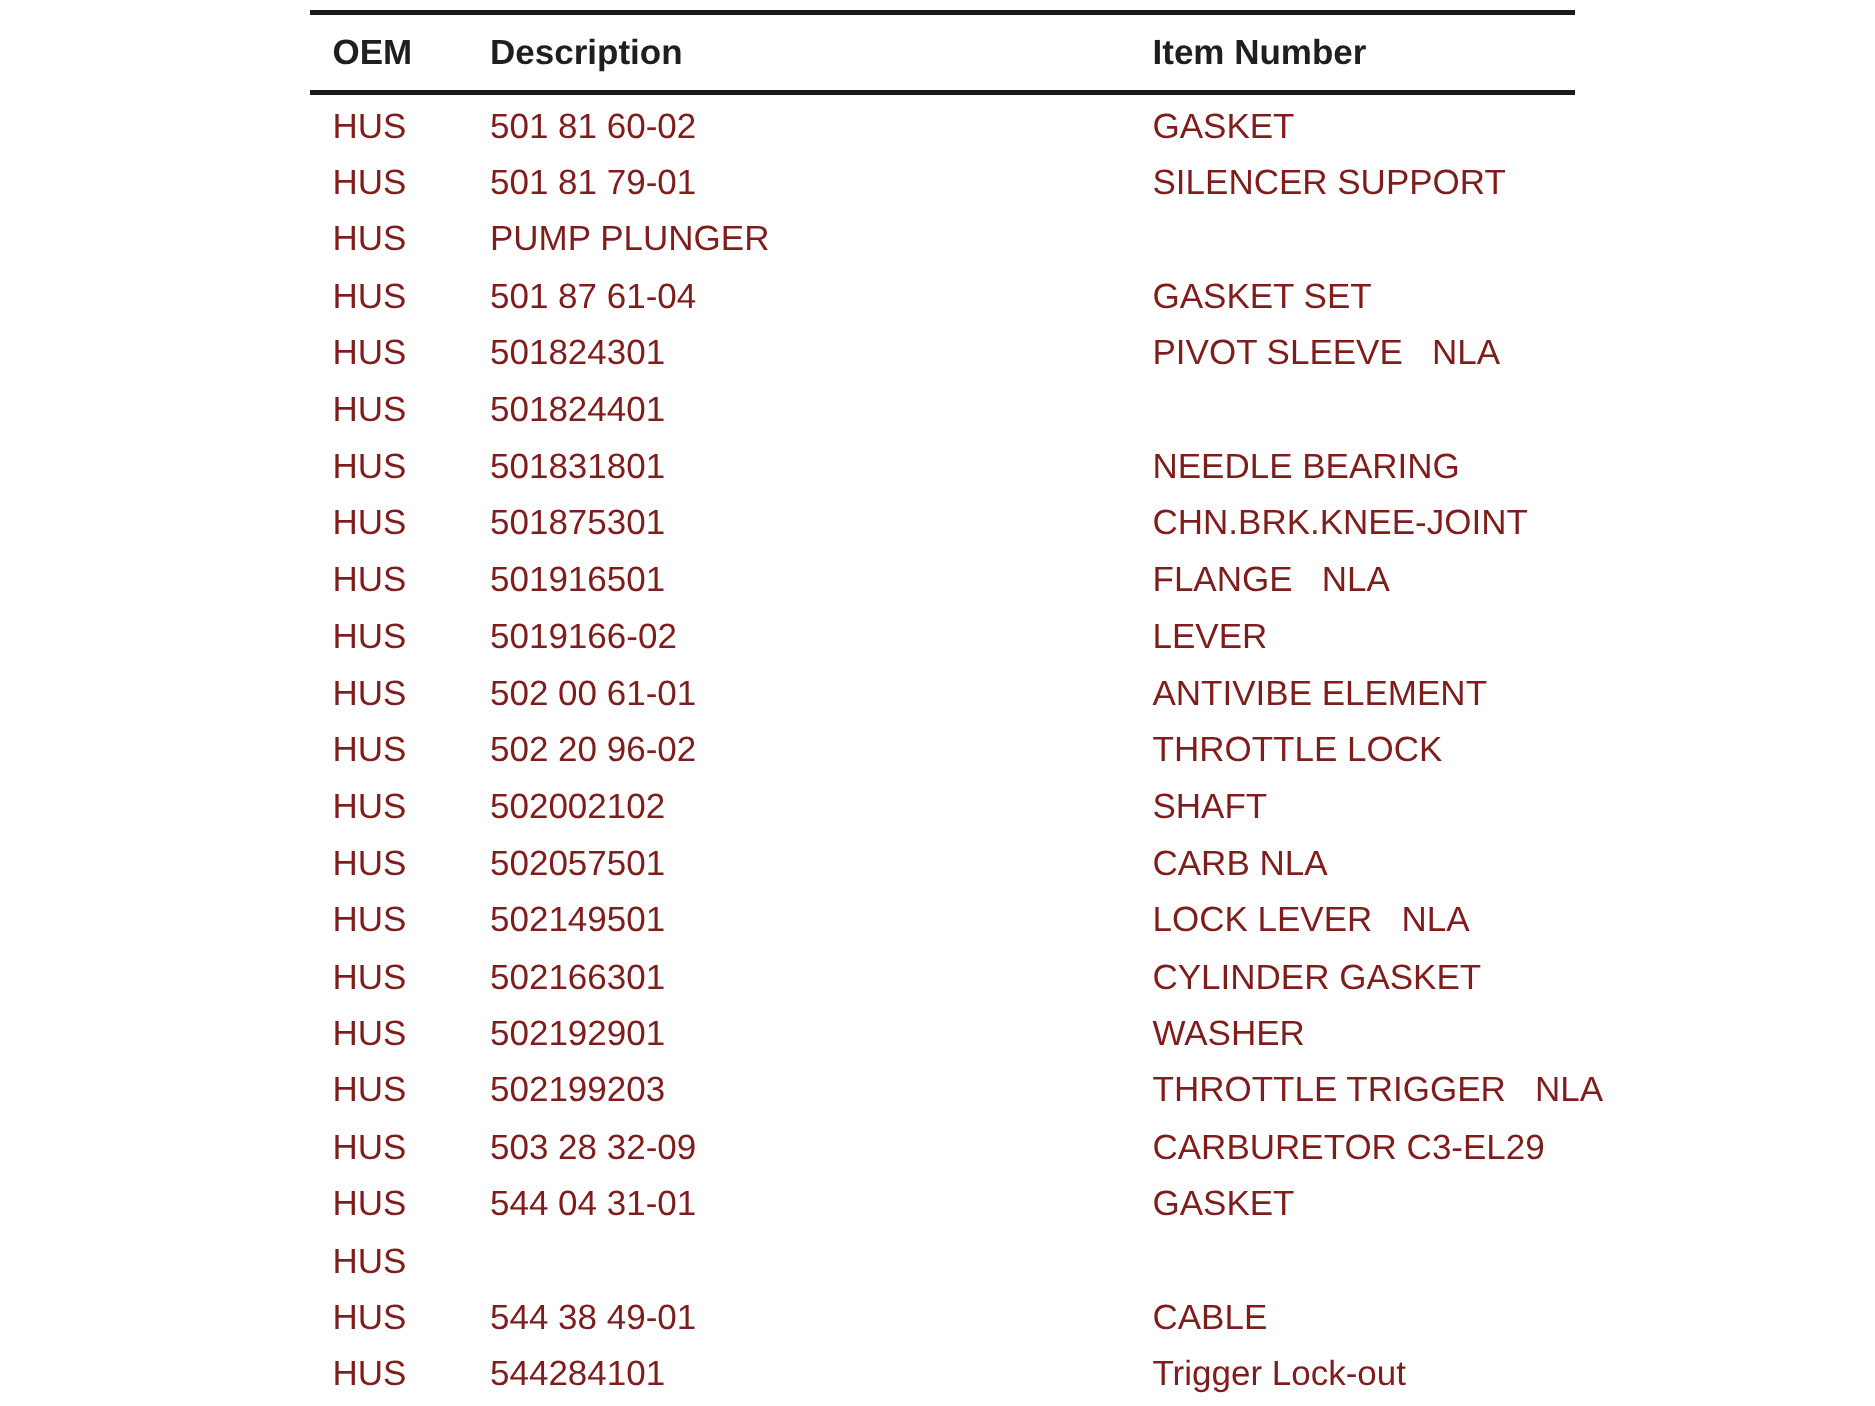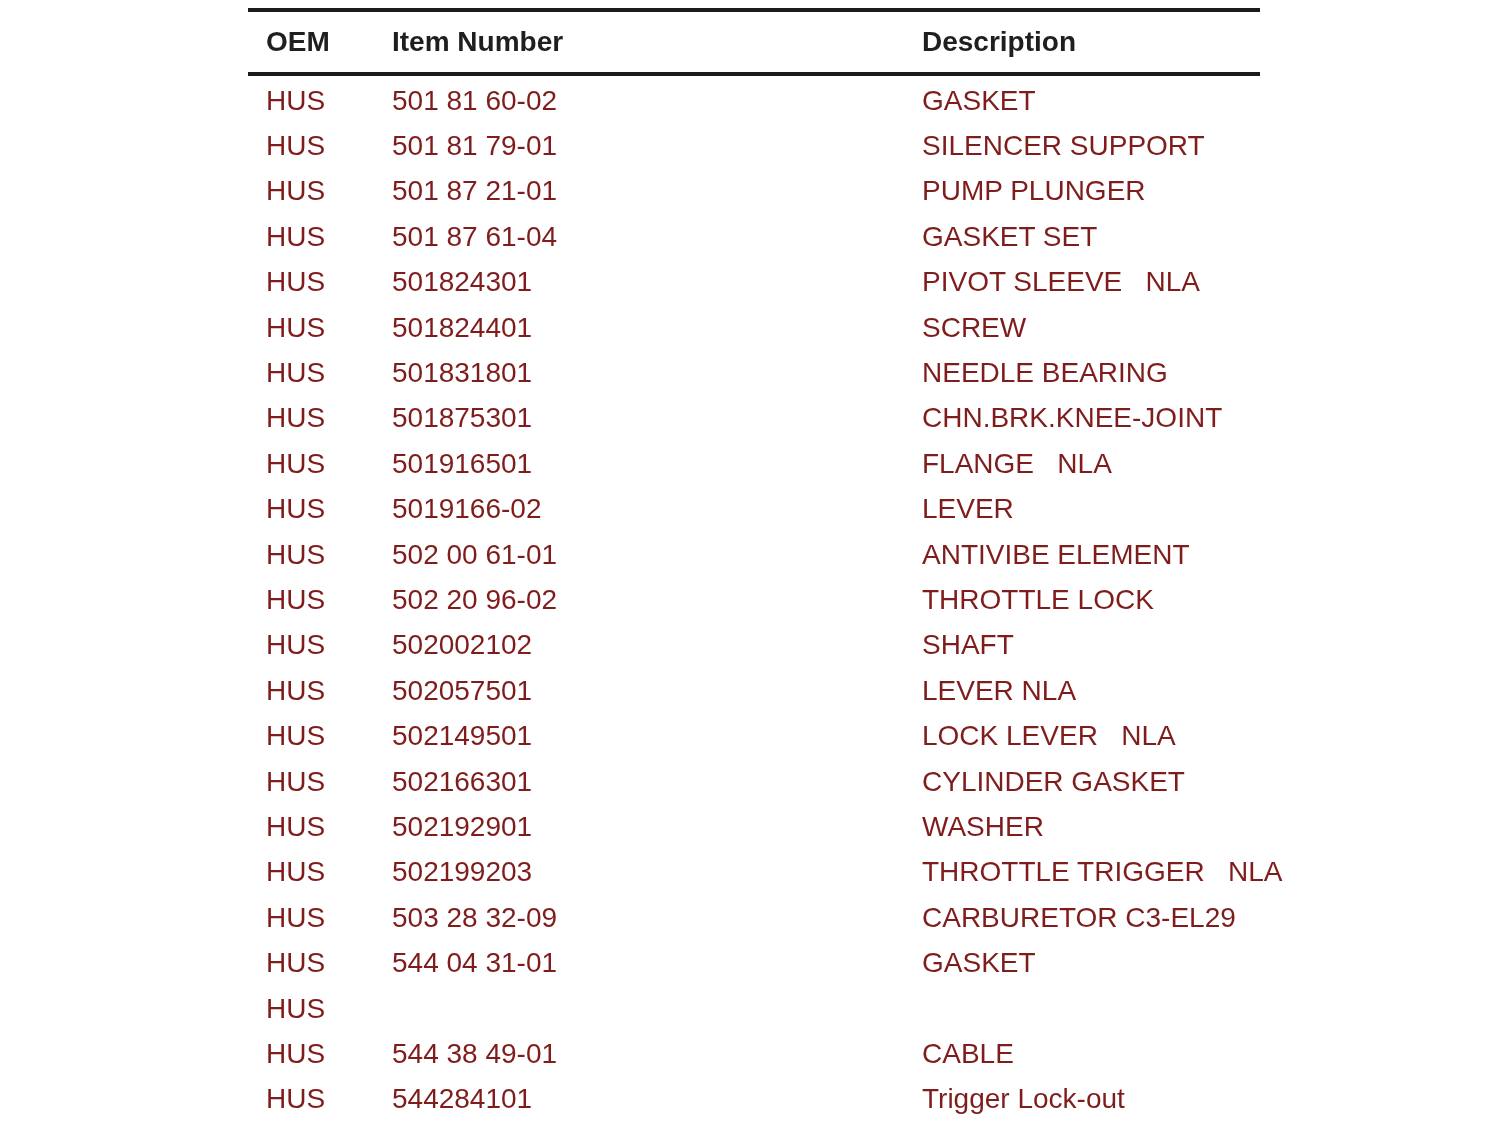--- a/index.html
+++ b/index.html
@@ -57,54 +57,52 @@
   }
 </style>
 </head>
 <body>
 
 <div class="page">
   <div class="parts-table">
     <div class="rule"></div>
     <div class="table-header">
       <div class="cell">OEM</div>
+      <div class="cell">Description</div>
       <div class="cell">Item Number</div>
-      <div class="cell">Description</div>
     </div>
     <div class="rule"></div>
     <div class="table-rows" id="table-rows">
         <div class="table-row">
           <div class="cell">HUS</div>
           <div class="cell">501 81 60-02</div>
           <div class="cell">GASKET</div>
         </div>
         <div class="table-row">
           <div class="cell">HUS</div>
           <div class="cell">501 81 79-01</div>
           <div class="cell">SILENCER SUPPORT</div>
         </div>
         <div class="table-row">
           <div class="cell">HUS</div>
-          <div class="cell">501 87 21-01</div>
           <div class="cell">PUMP PLUNGER</div>
         </div>
         <div class="table-row">
           <div class="cell">HUS</div>
           <div class="cell">501 87 61-04</div>
           <div class="cell">GASKET SET</div>
         </div>
         <div class="table-row">
           <div class="cell">HUS</div>
           <div class="cell">501824301</div>
           <div class="cell">PIVOT SLEEVE   NLA</div>
         </div>
         <div class="table-row">
           <div class="cell">HUS</div>
           <div class="cell">501824401</div>
-          <div class="cell">SCREW</div>
         </div>
         <div class="table-row">
           <div class="cell">HUS</div>
           <div class="cell">501831801</div>
           <div class="cell">NEEDLE BEARING</div>
         </div>
         <div class="table-row">
           <div class="cell">HUS</div>
           <div class="cell">501875301</div>
           <div class="cell">CHN.BRK.KNEE-JOINT</div>
@@ -130,21 +128,21 @@
           <div class="cell">THROTTLE LOCK</div>
         </div>
         <div class="table-row">
           <div class="cell">HUS</div>
           <div class="cell">502002102</div>
           <div class="cell">SHAFT</div>
         </div>
         <div class="table-row">
           <div class="cell">HUS</div>
           <div class="cell">502057501</div>
-          <div class="cell">LEVER NLA</div>
+          <div class="cell">CARB NLA</div>
         </div>
         <div class="table-row">
           <div class="cell">HUS</div>
           <div class="cell">502149501</div>
           <div class="cell">LOCK LEVER   NLA</div>
         </div>
         <div class="table-row">
           <div class="cell">HUS</div>
           <div class="cell">502166301</div>
           <div class="cell">CYLINDER GASKET</div>

